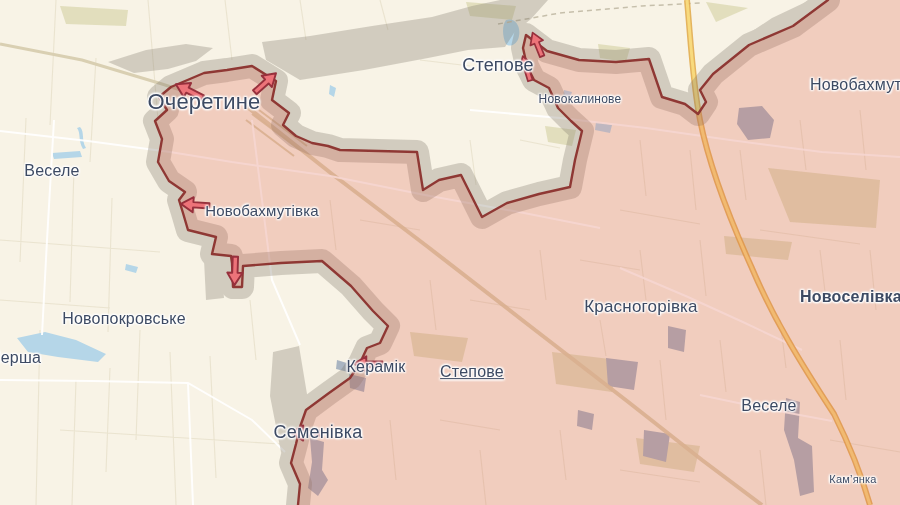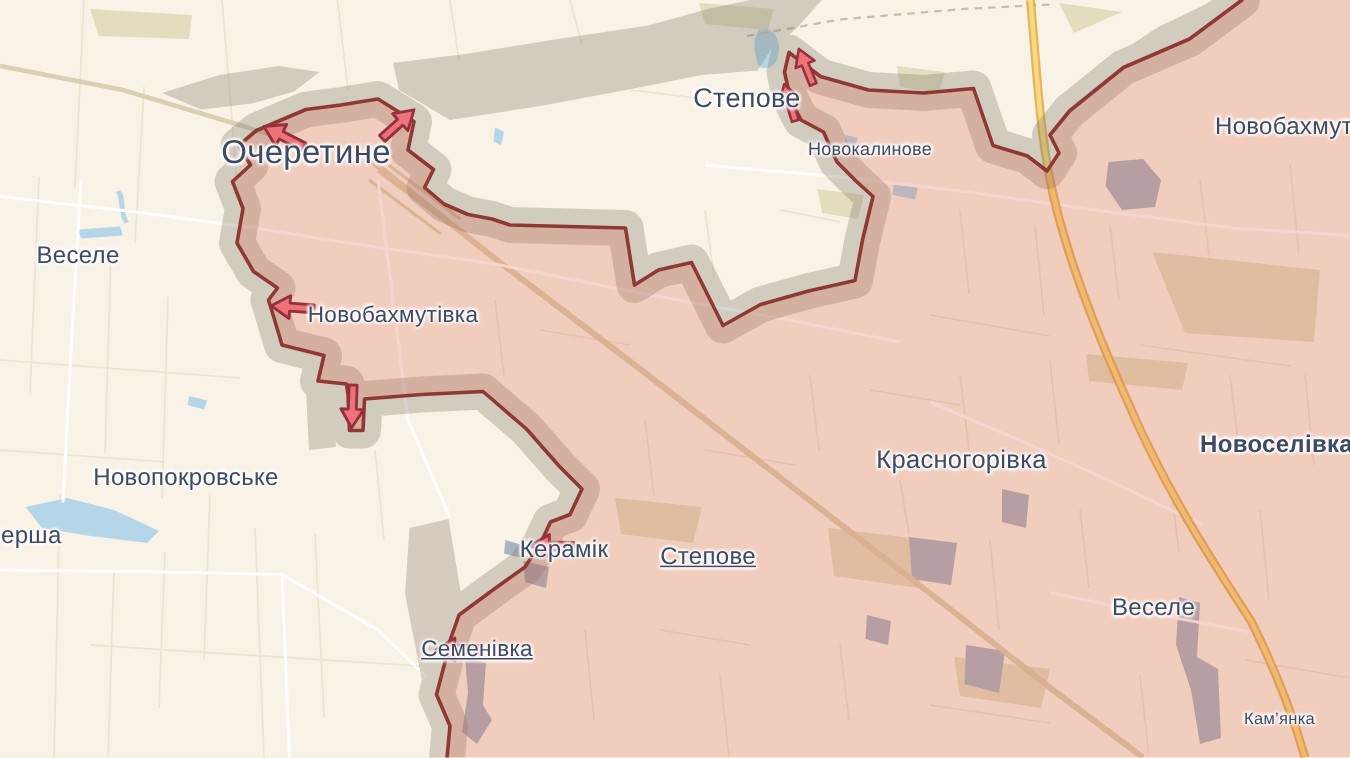--- a/index.html
+++ b/index.html
@@ -128,19 +128,19 @@
       <div class="place-label" style="left: 204px; top: 103px; font-size: 22px; text-align: right;">Очеретине</div>
       <div class="place-label" style="left: 498px; top: 67px; font-size: 18px;">Степове</div>
       <div class="place-label" style="left: 580px; top: 100px; font-size: 12px;">Новокалинове</div>
       <div class="place-label align-start" style="left: 810px; top: 86px; font-size: 16px;">Новобахмутівка</div>
       <div class="place-label" style="left: 52px; top: 172px; font-size: 16px;">Веселе</div>
       <div class="place-label" style="left: 262px; top: 211px; font-size: 15px;">Новобахмутівка</div>
       <div class="place-label" style="left: 84px; top: 320px; font-size: 16px; margin-left: 40px;">Новопокровське</div>
       <div class="place-label" style="left: 15px; top: 359px; font-size: 16px;">Перша</div>
       <div class="place-label" style="left: 376px; top: 368px; font-size: 16px;">Керамік</div>
       <div class="place-label" style="left: 472px; top: 373px; font-size: 16px; text-decoration: underline;">Степове</div>
-      <div class="place-label" style="left: 318px; top: 434px; font-size: 15px; text-decoration: underline;">Семенівка</div>
+      <div class="place-label" style="left: 318px; top: 434px; font-size: 18px;">Семенівка</div>
       <div class="place-label" style="left: 641px; top: 308px; font-size: 17px;">Красногорівка</div>
       <div class="place-label" style="left: 851px; top: 298px; font-size: 16px; font-weight: bold;">Новоселівка</div>
       <div class="place-label" style="left: 747px; top: 407px; font-size: 16px; padding-left: 44px;">Веселе</div>
       <div class="place-label" style="left: 853px; top: 480px; font-size: 11px;">Кам’янка</div>
     </div>
 </div>
 
 </body></html>

